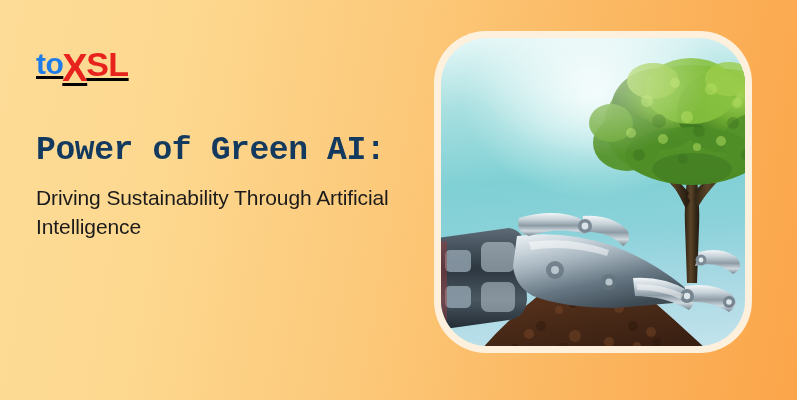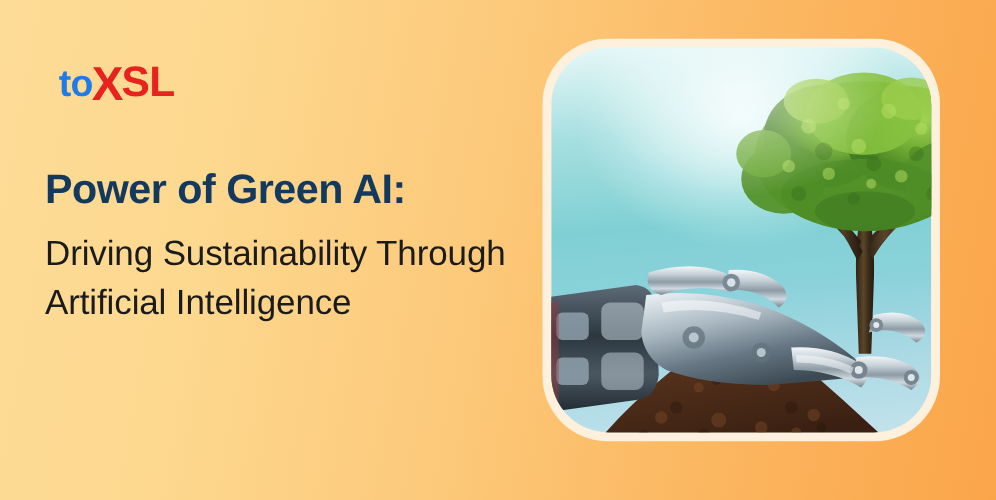--- a/index.html
+++ b/index.html
@@ -18,27 +18,28 @@
         #fcc97a 48%,
         #fbb761 72%,
         #fba54a 100%);
     font-family: "Liberation Sans", sans-serif;
     box-sizing: border-box;
   }
 
   
   .logo {
     position: absolute;
-    left: 47px;
+    left: 36px;
     top: 45px;
     display: flex;
-    align-items: flex-end;
+    align-items: center;
     line-height: 1;
     letter-spacing: -0.5px;
     user-select: none;
+    text-decoration: underline;
   }
   .logo-to {
     font-size: 30px;
     font-weight: 700;
     color: #1e7ce9;
   }
   .logo-x {
     font-size: 38px;
     font-weight: 700;
     color: #e8231e;
@@ -60,24 +61,25 @@
     top: 133px;
     width: 380px;
   }
   .headline {
     margin: 0;
     font-size: 33px;
     font-weight: 700;
     color: #133a5e;
     letter-spacing: -0.4px;
     line-height: 1.12;
+    font-family: Liberation Mono, monospace;
   }
   .subhead {
     margin: 14px 0 0 0;
-    font-size: 28px;
+    font-size: 21px;
     font-weight: 400;
     color: #1b1b1b;
     line-height: 1.38;
     letter-spacing: -0.1px;
   }
 
   
   .image-card {
     position: absolute;
     left: 434px;

